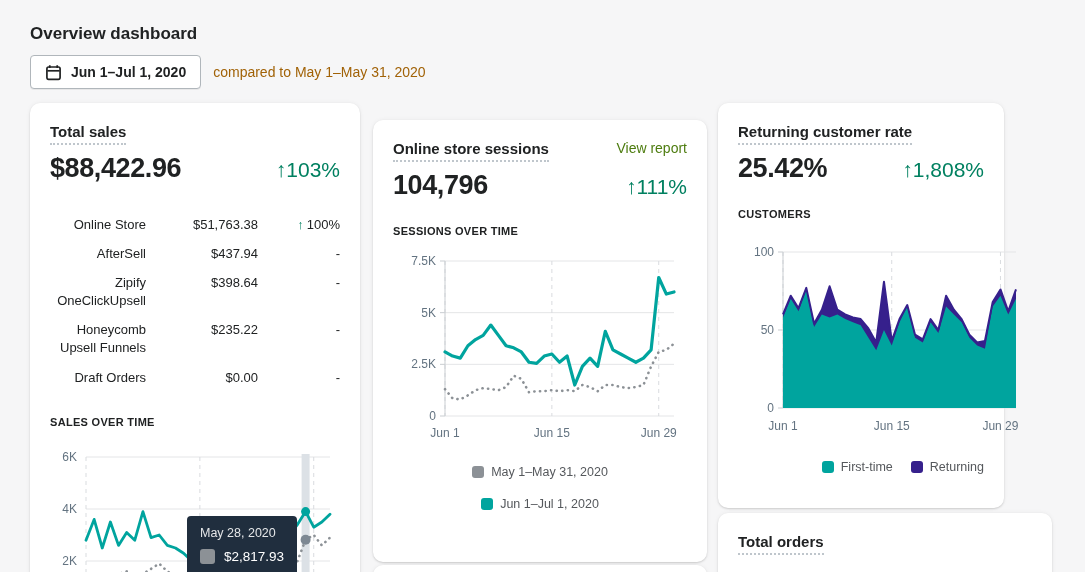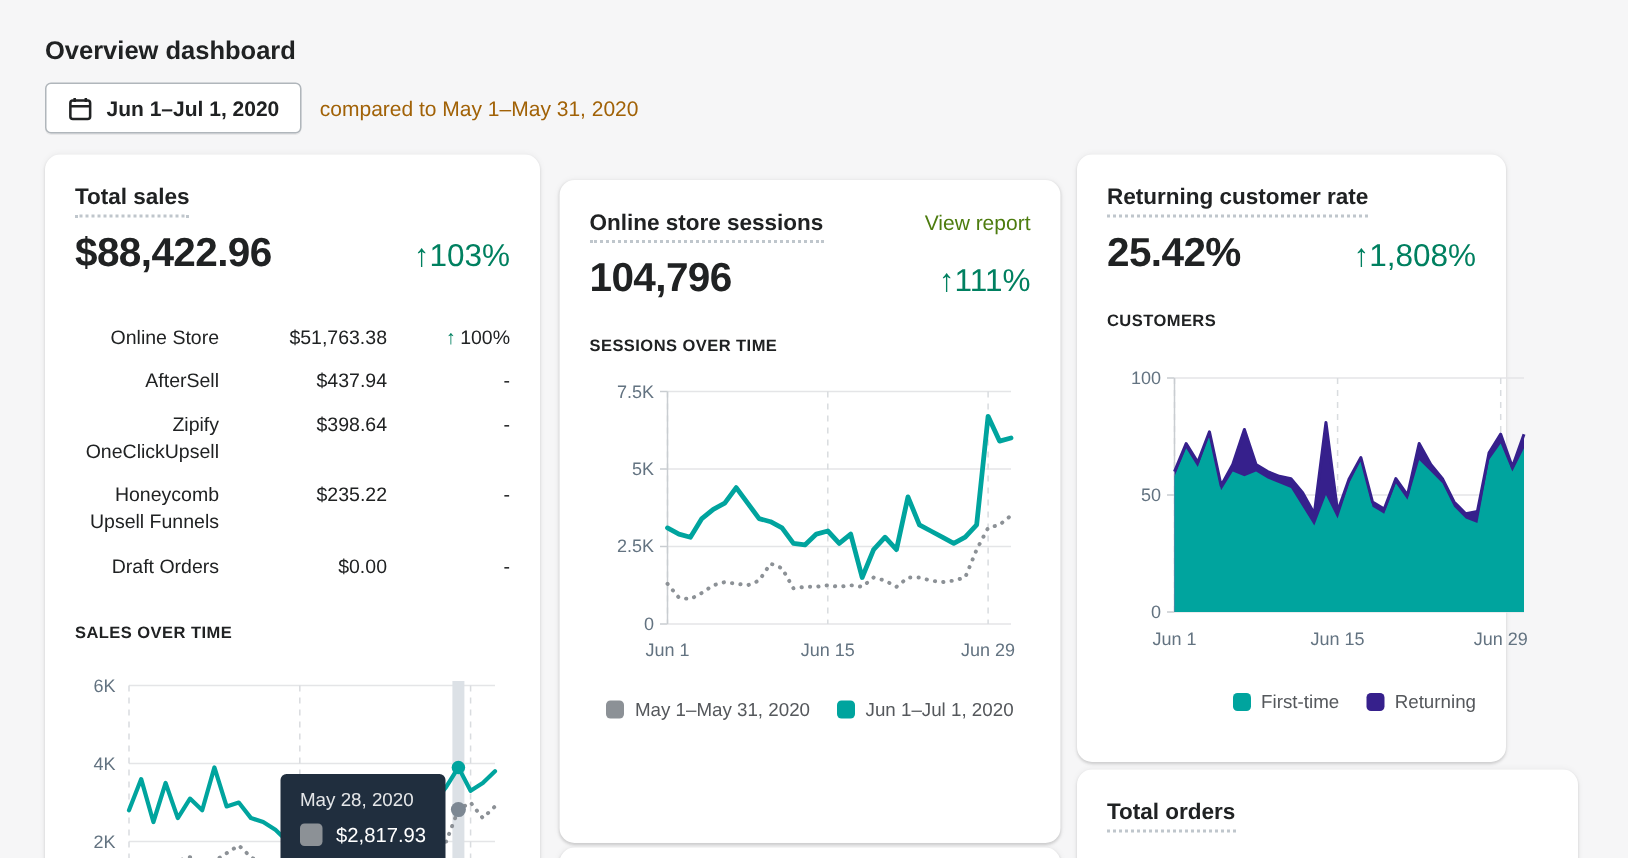--- a/index.html
+++ b/index.html
@@ -51,21 +51,21 @@
   .row-change { width:78px; text-align:right; white-space:nowrap; }
   .arr { color:#008060; margin-right:3px; }
 
   .section-label { margin:24px 0 0; font-size:11px; font-weight:bold; letter-spacing:.3px; }
 
   .chart-wrap { position:relative; margin-top:16px; }
   #card-total-sales .chart-wrap { margin-top:24px; }
   #card-returning .chart-wrap { margin-top:24px; }
 
   .legend { display:flex; gap:18px; margin-top:16px; font-size:12.5px; color:#55585c; align-items:center; }
-  .legend.center { justify-content:center; }
+  .legend.center { justify-content:center;flex-direction:column; }
   .legend.right  { justify-content:flex-end; }
   .legend-item { display:flex; align-items:center; }
   .sw { width:12px; height:12px; border-radius:3px; display:inline-block; margin-right:7px; }
 
   .tooltip {
     position:absolute; left:137px; top:64px; z-index:5;
     background:#202e3e; color:#fff; border-radius:4px; padding:10px 13px 12px; white-space:nowrap;
   }
   .tooltip-date { font-size:12.5px; color:#e4e6e8; margin-bottom:9px; }
   .tooltip-row { display:flex; align-items:flex-end; gap:9px; font-size:13.5px; }

